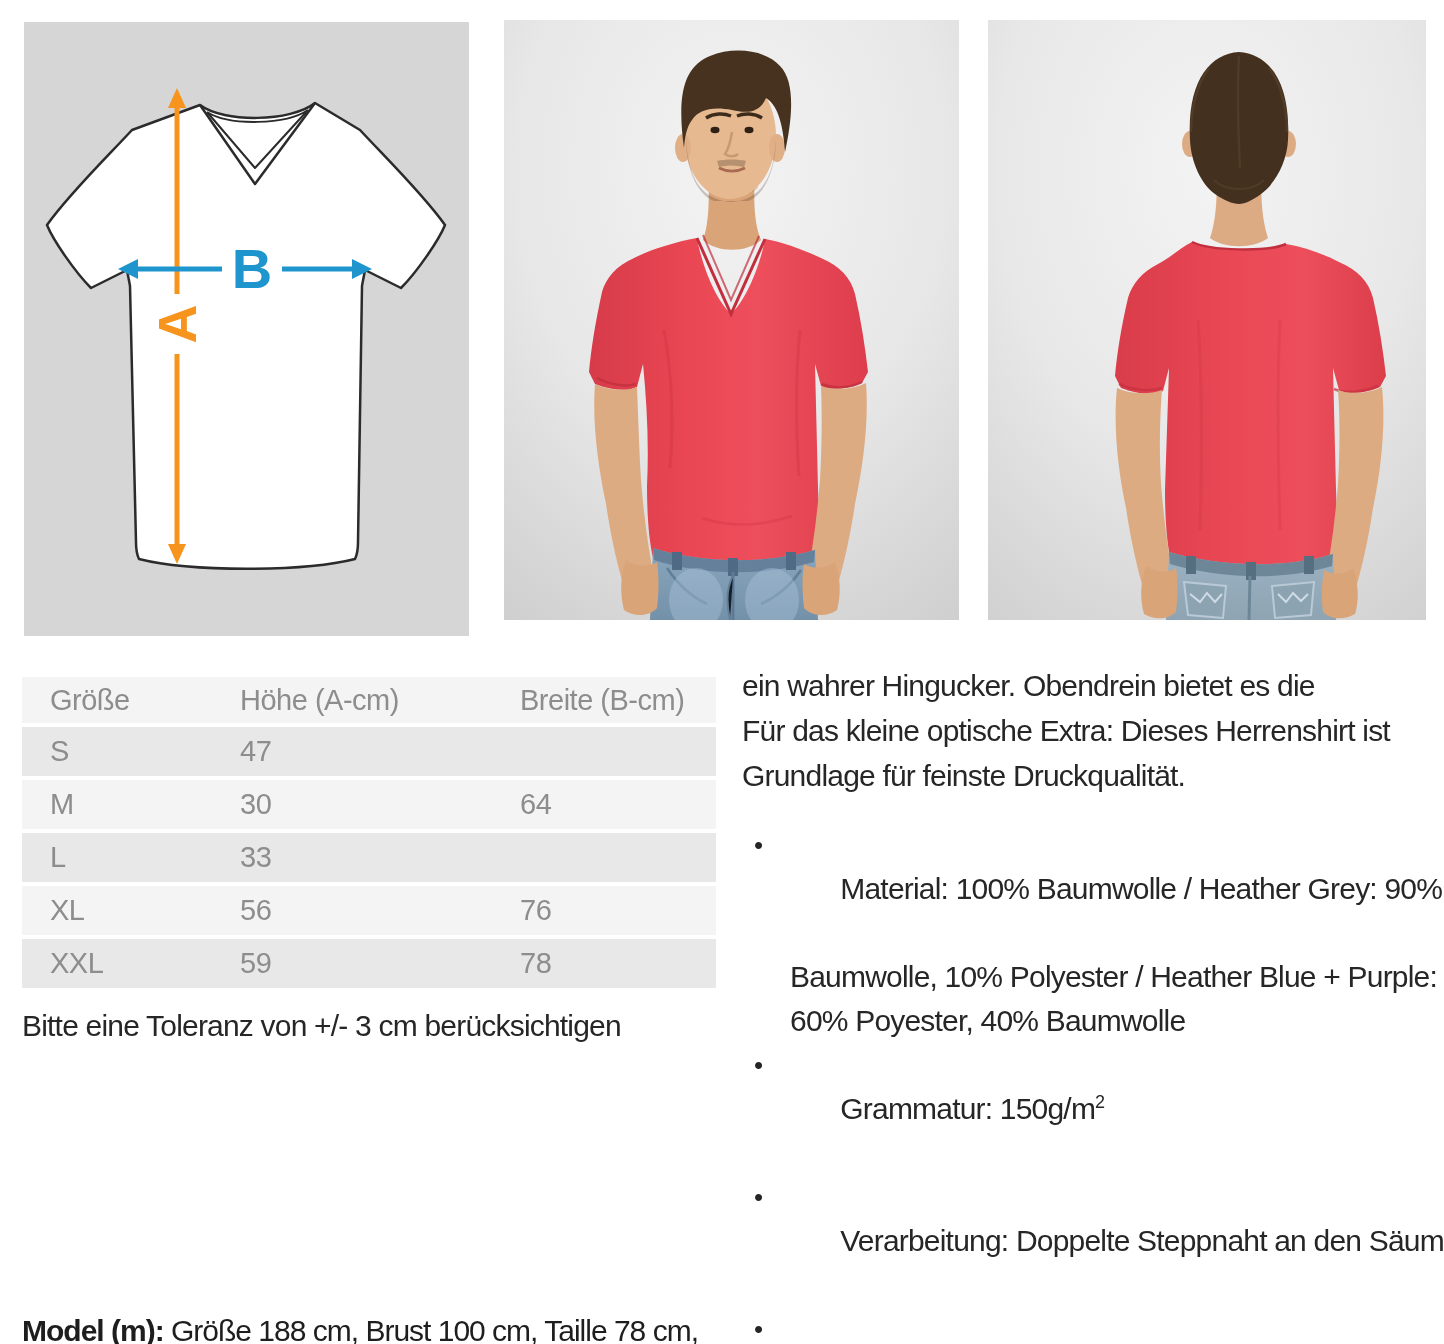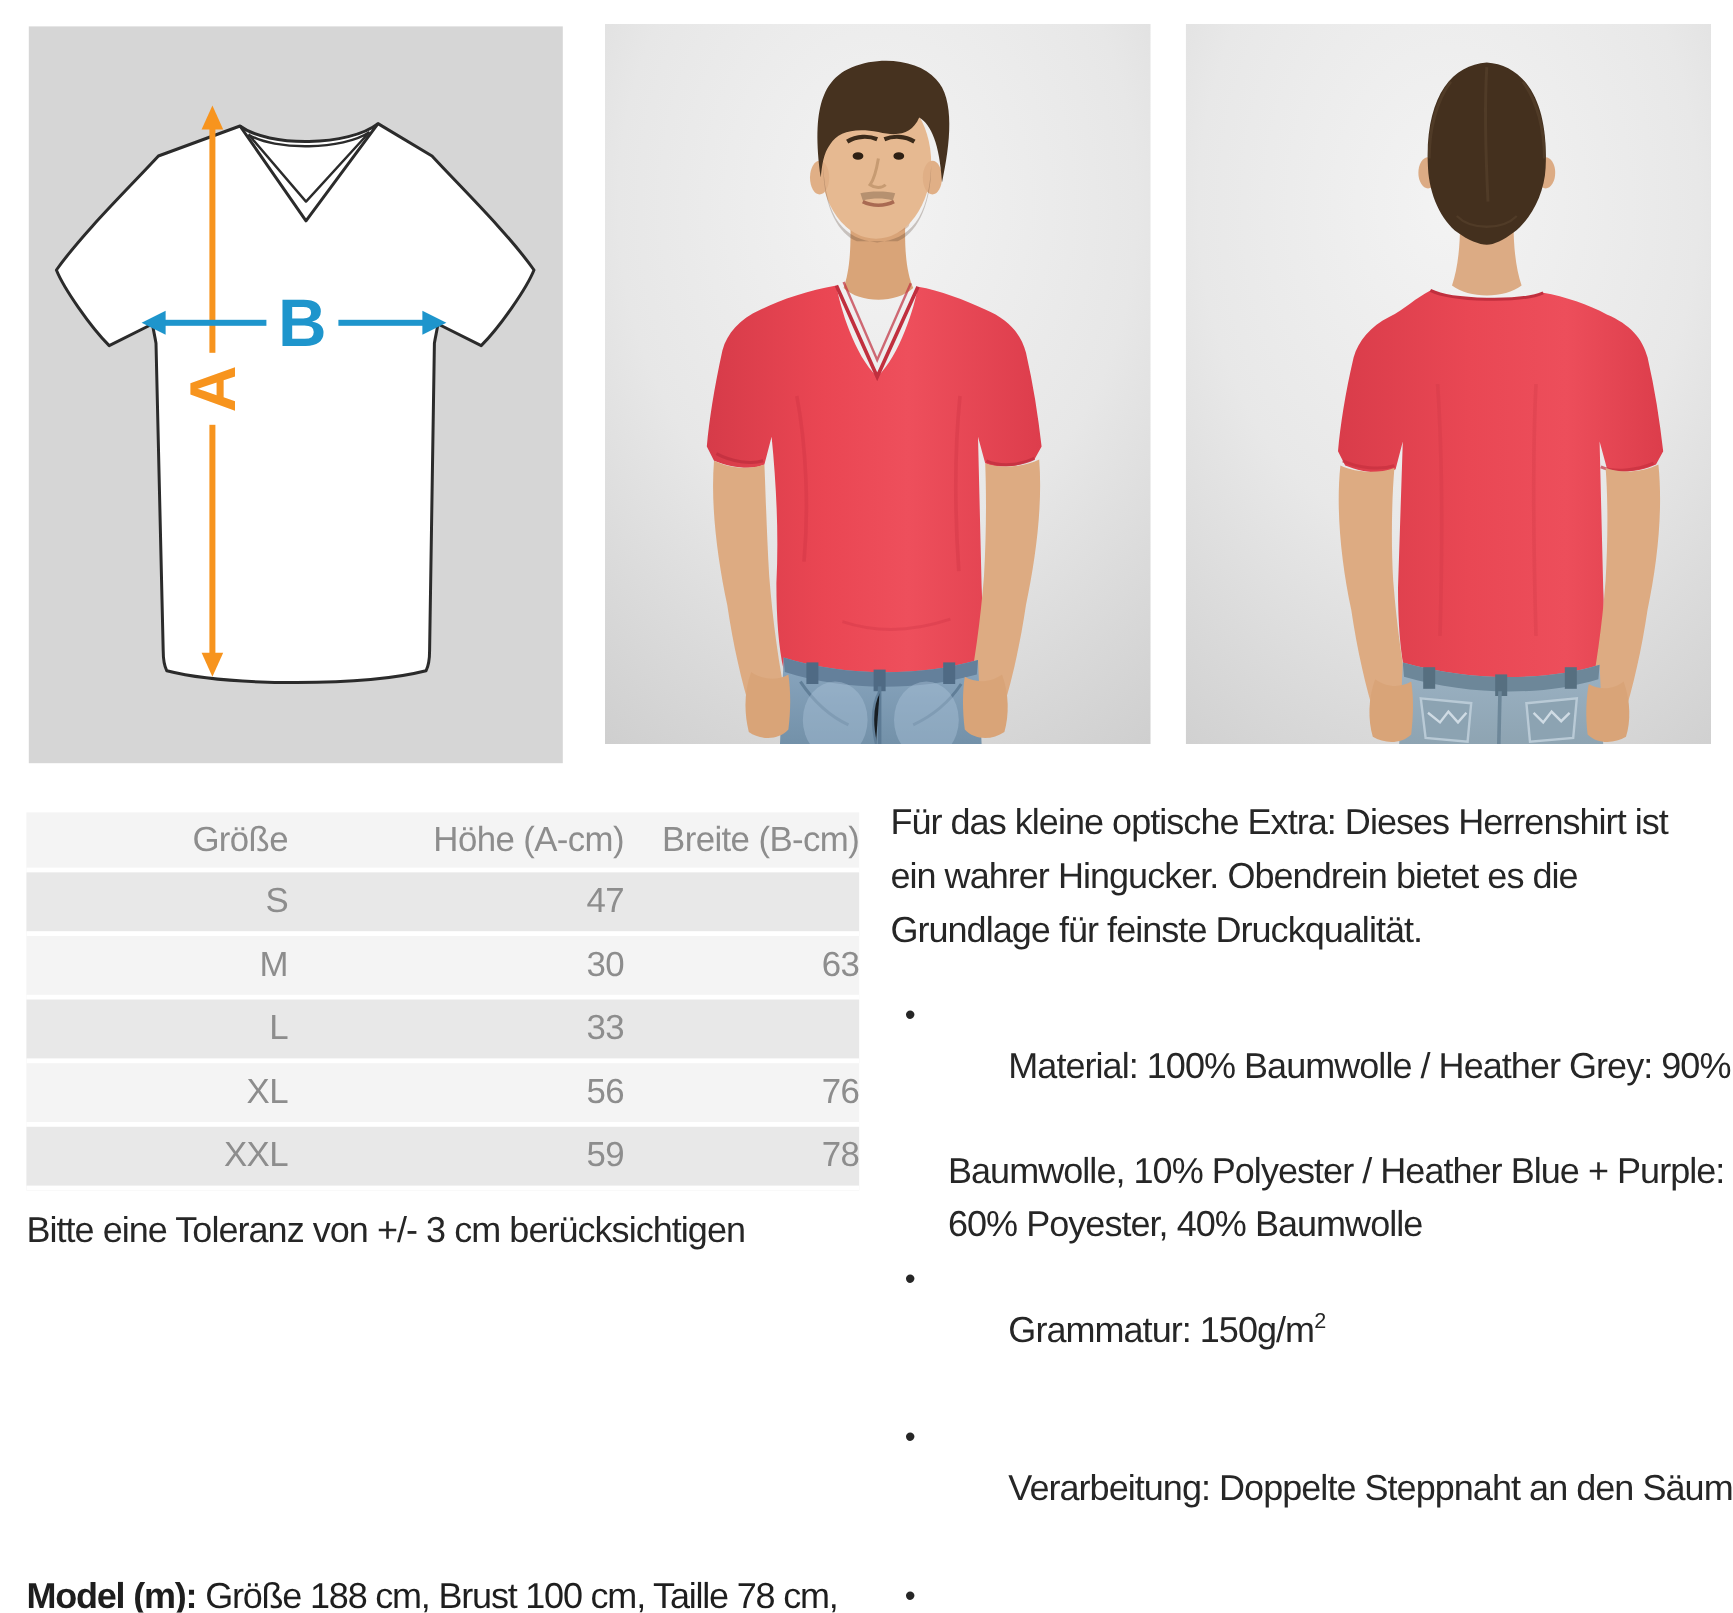--- a/index.html
+++ b/index.html
@@ -4,21 +4,21 @@
 <style>
   html,body{margin:0;padding:0;background:#ffffff;}
   .sheet{position:relative;width:1444px;height:1344px;background:#ffffff;overflow:hidden;
          font-family:"Liberation Sans","DejaVu Sans",sans-serif;color:#282828;}
   .box{position:absolute;overflow:hidden;}
   #diagram-box{left:24px;top:22px;width:445px;height:614px;background:#d6d6d6;}
   #photo-front{left:504px;top:20px;width:455px;height:600px;}
   #photo-back{left:988px;top:20px;width:438px;height:600px;}
 
   
-  .size-table{position:absolute;left:22px;top:677px;width:694px;font-size:29px;letter-spacing:-0.5px;color:#8d8d8d;text-align:right;}
+  .size-table{position:absolute;left:22px;top:677px;width:694px;font-size:29px;letter-spacing:-0.5px;color:#8d8d8d;}
   .trow{display:grid;grid-template-columns:218px 280px 1fr;height:49px;line-height:49px;border-bottom:4px solid #ffffff;background:#f4f4f4;}
   .trow.dark{background:#e8e8e8;}
   .trow.head{height:46px;line-height:46px;}
   .tcell{white-space:pre;overflow:hidden;}
   .tcell.first{padding-left:28px;}
 
   .note{position:absolute;left:22px;top:1003px;width:700px;font-size:30px;letter-spacing:-0.8px;
         line-height:45px;color:#262626;white-space:pre;}
   .model{position:absolute;left:22px;top:1211px;width:706px;font-size:30px;letter-spacing:-1px;
          line-height:48px;color:#1e1e1e;white-space:pre;}
@@ -220,21 +220,21 @@
       <div class="tcell">Höhe (A-cm)</div>
       <div class="tcell">Breite (B-cm)</div>
     </div>
     <div class="trow dark">
       <div class="tcell first">S</div>
       <div class="tcell">47</div>
     </div>
     <div class="trow">
       <div class="tcell first">M</div>
       <div class="tcell">30</div>
-      <div class="tcell">63</div>
+      <div class="tcell">64</div>
     </div>
     <div class="trow dark">
       <div class="tcell first">L</div>
       <div class="tcell">33</div>
     </div>
     <div class="trow">
       <div class="tcell first">XL</div>
       <div class="tcell">56</div>
       <div class="tcell">76</div>
     </div>
@@ -246,22 +246,22 @@
   </div>
 
   <div class="note">Bitte eine Toleranz von +/- 3 cm berücksichtigen</div>
 
   <div class="model">
     <div><b>Model (m):</b><span> Größe 188 cm, Brust 100 cm, Taille 78 cm,</span></div>
     
   </div>
 
   <div class="rcol">
+    <div class="line">ein wahrer Hingucker. Obendrein bietet es die</div>
     <div class="line">Für das kleine optische Extra: Dieses Herrenshirt ist</div>
-    <div class="line">ein wahrer Hingucker. Obendrein bietet es die</div>
     <div class="line">Grundlage für feinste Druckqualität.</div>
 
     <div class="bullets">
       <div class="line b">
         <span class="dot">•</span><span>Material: 100% Baumwolle / Heather Grey: 90%</span>
       </div>
       <div class="line cont">Baumwolle, 10% Polyester / Heather Blue + Purple:</div>
       <div class="line cont">60% Poyester, 40% Baumwolle</div>
 
       <div class="line b">

